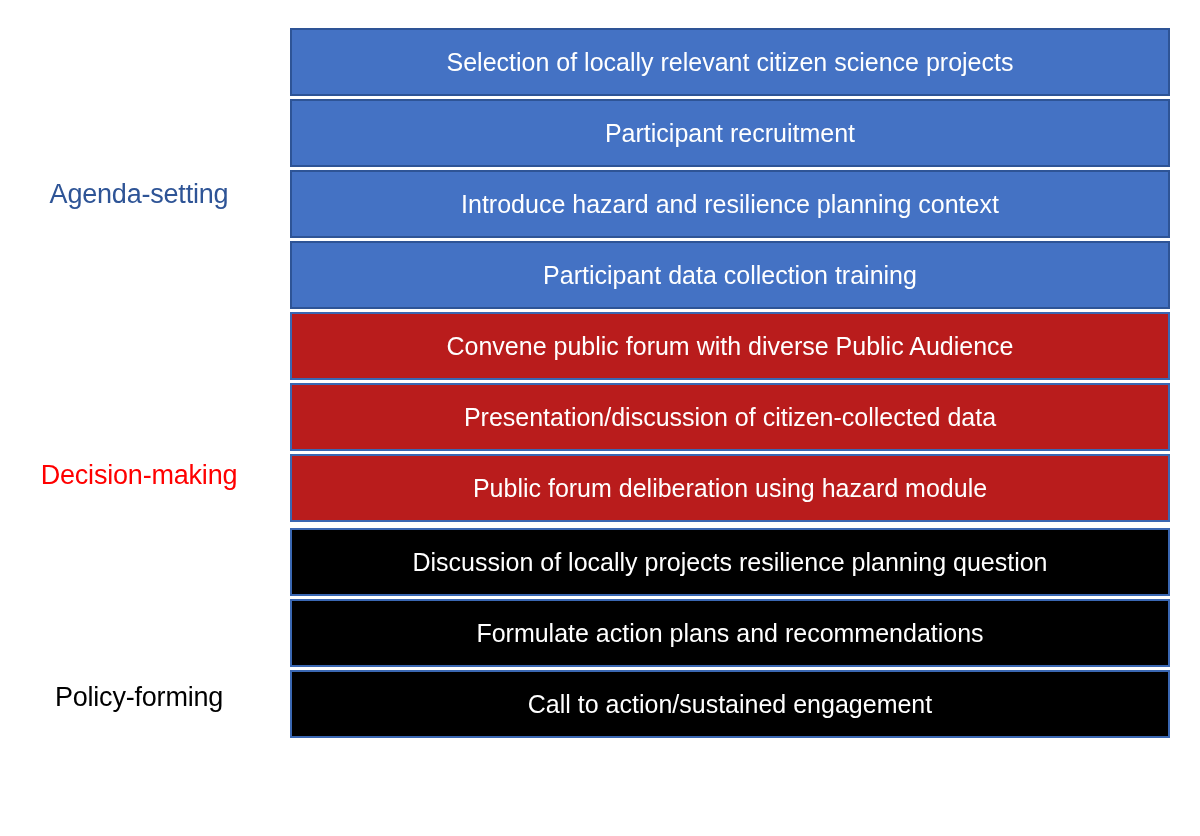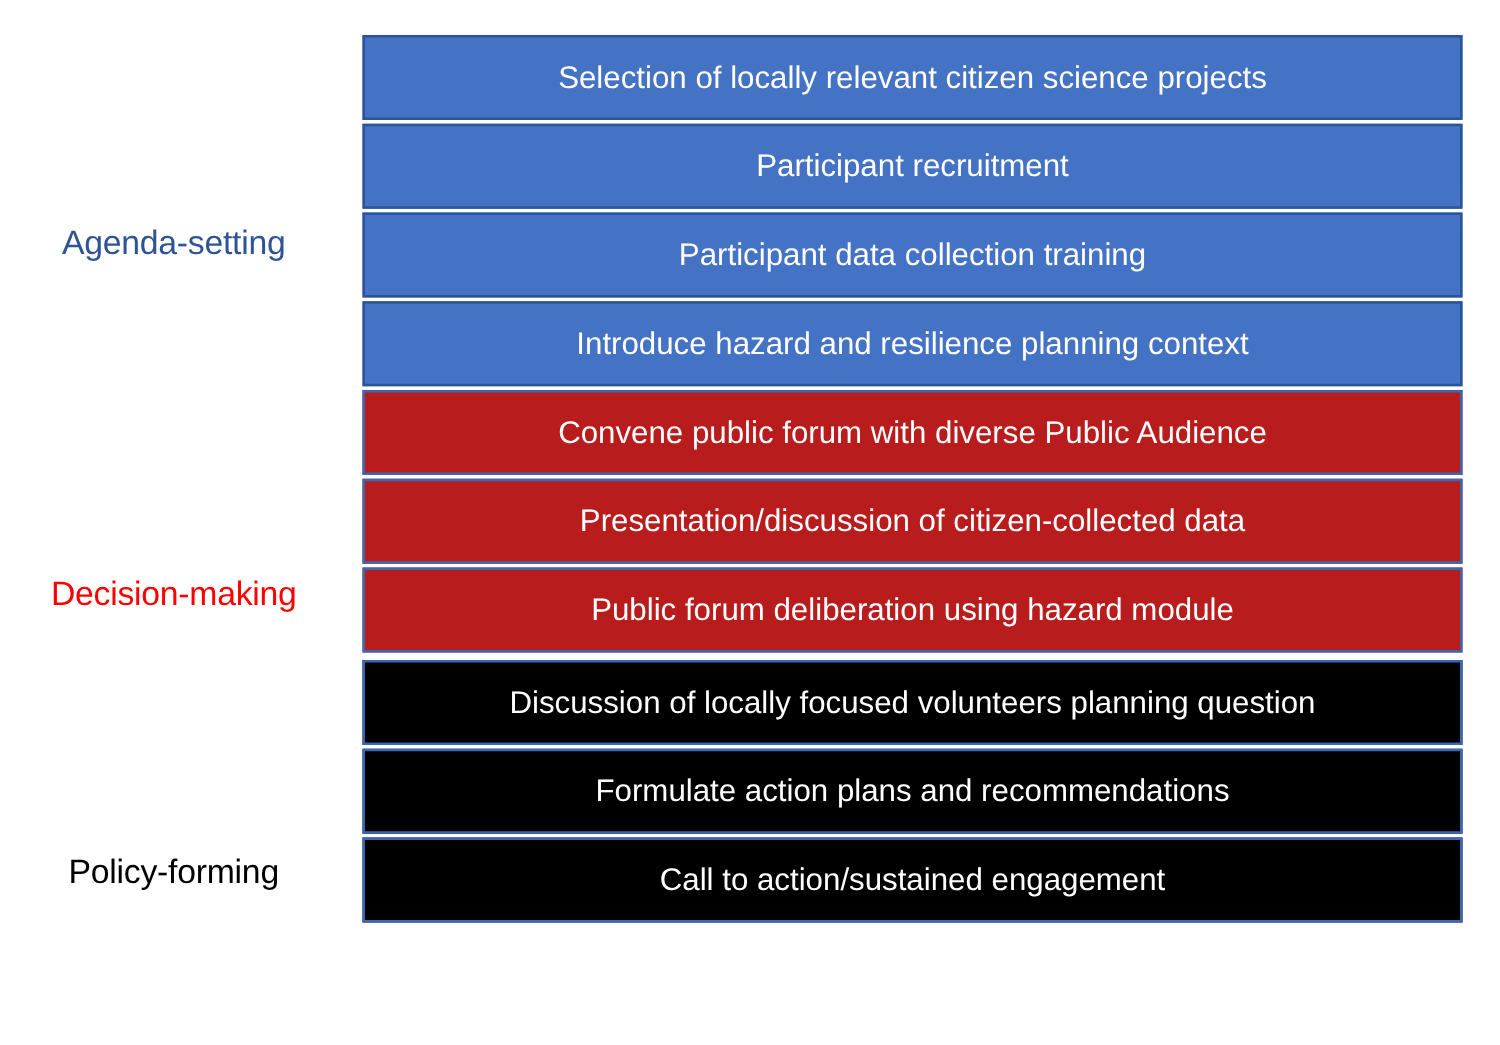--- a/index.html
+++ b/index.html
@@ -87,38 +87,38 @@
 
   <div class="steps">
 
     <div class="step-box agenda">
       <span class="step-text">Selection of locally relevant citizen science projects</span>
     </div>
     <div class="step-box agenda">
       <span class="step-text">Participant recruitment</span>
     </div>
     <div class="step-box agenda">
-      <span class="step-text">Participant data collection training</span>
+      <span class="step-text">Introduce hazard and resilience planning context</span>
     </div>
     <div class="step-box agenda">
-      <span class="step-text">Introduce hazard and resilience planning context</span>
+      <span class="step-text">Participant data collection training</span>
     </div>
 
     <div class="step-box decision">
       <span class="step-text">Convene public forum with diverse Public Audience</span>
     </div>
     <div class="step-box decision">
       <span class="step-text">Presentation/discussion of citizen-collected data</span>
     </div>
     <div class="step-box decision group-end">
       <span class="step-text">Public forum deliberation using hazard module</span>
     </div>
 
     <div class="step-box policy">
-      <span class="step-text">Discussion of locally focused volunteers planning question</span>
+      <span class="step-text">Discussion of locally projects resilience planning question</span>
     </div>
     <div class="step-box policy">
       <span class="step-text">Formulate action plans and recommendations</span>
     </div>
     <div class="step-box policy">
       <span class="step-text">Call to action/sustained engagement</span>
     </div>
 
   </div>
 </div>

